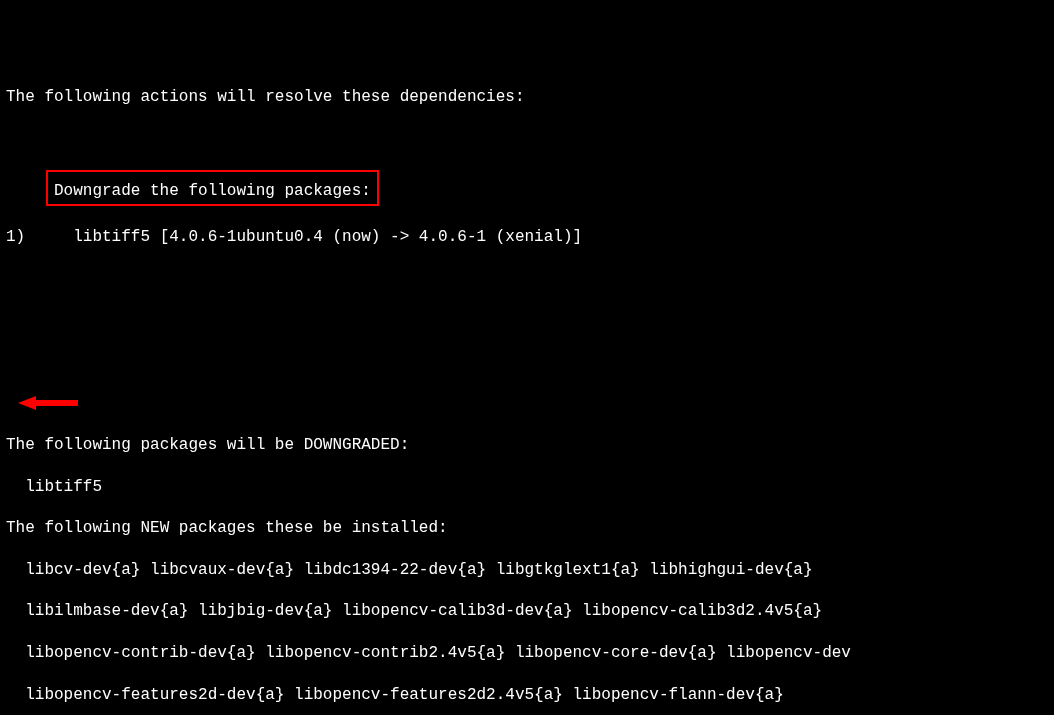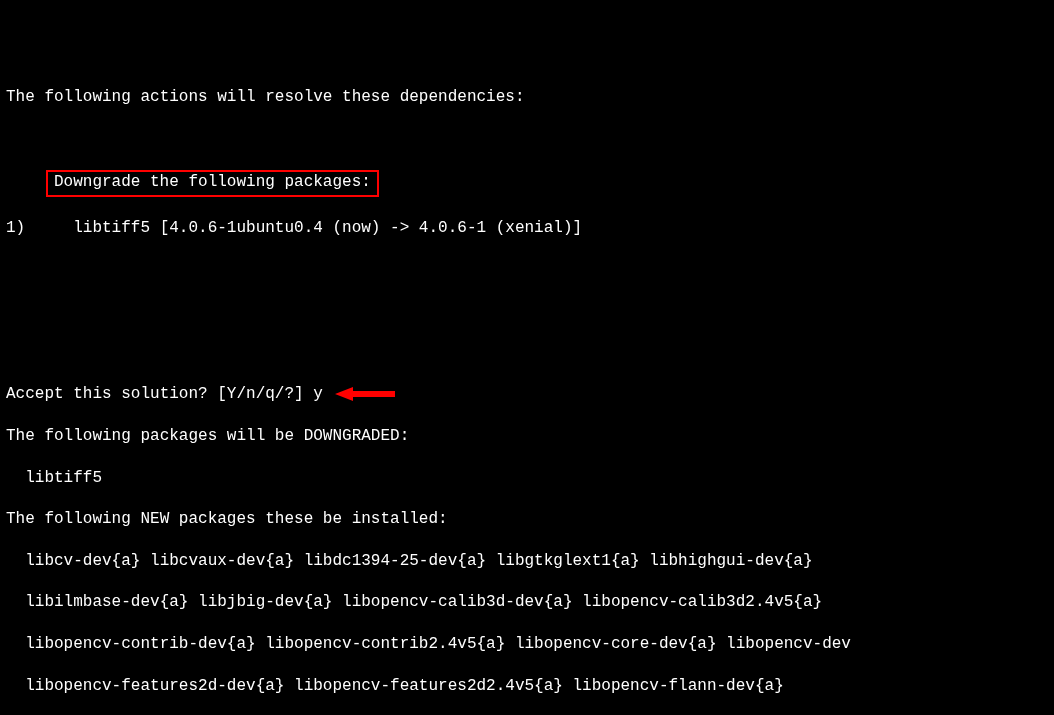--- a/index.html
+++ b/index.html
@@ -13,21 +13,21 @@
     width: 1054px;
     height: 715px;
     overflow: hidden;
     white-space: pre-wrap;
     position: relative;
   }
   .line { display: block; min-height: 1.3em; }
   .redbox {
     border: 2px solid #ff0000;
     display: inline-block;
-    padding: 0 6px 2px 6px;
+    padding: 9px 6px 2px 6px;
     margin-left: 2.5em;
   }
   .arrow {
     display: inline-block;
     vertical-align: middle;
     margin-left: 12px;
   }
   .arrow svg { display: block; }
 </style>
 </head>
@@ -35,27 +35,27 @@
 
 
 
 <span class="line">The following actions will resolve these dependencies:</span>
 <span class="line"></span>
 <span class="line"><span class="redbox">Downgrade the following packages:</span></span>
 <span class="line">1)     libtiff5 [4.0.6-1ubuntu0.4 (now) -&gt; 4.0.6-1 (xenial)]</span>
 <span class="line"></span>
 <span class="line"></span>
 <span class="line"></span>
-<span class="line"><span>Accept this solution? [Y/n/q/?] y</span><span class="arrow"><svg width="60" height="18" viewBox="0 0 60 18">
+<span class="line"><span class="arrow"><svg width="60" height="18" viewBox="0 0 60 18">
         <polygon points="0,9 18,2 18,6 60,6 60,12 18,12 18,16" fill="#ff0000"></polygon>
       </svg></span></span>
 <span class="line">The following packages will be DOWNGRADED:</span>
 <span class="line">  libtiff5</span>
 <span class="line">The following NEW packages these be installed:</span>
-<span class="line">  libcv-dev{a} libcvaux-dev{a} libdc1394-25-dev{a} libgtkglext1{a} libhighgui-dev{a}</span>
+<span class="line">  libcv-dev{a} libcvaux-dev{a} libdc1394-22-dev{a} libgtkglext1{a} libhighgui-dev{a}</span>
 <span class="line">  libilmbase-dev{a} libjbig-dev{a} libopencv-calib3d-dev{a} libopencv-calib3d2.4v5{a}</span>
 <span class="line">  libopencv-contrib-dev{a} libopencv-contrib2.4v5{a} libopencv-core-dev{a} libopencv-dev</span>
 <span class="line">  libopencv-features2d-dev{a} libopencv-features2d2.4v5{a} libopencv-flann-dev{a}</span>
 
 
 
 
 
 
 

